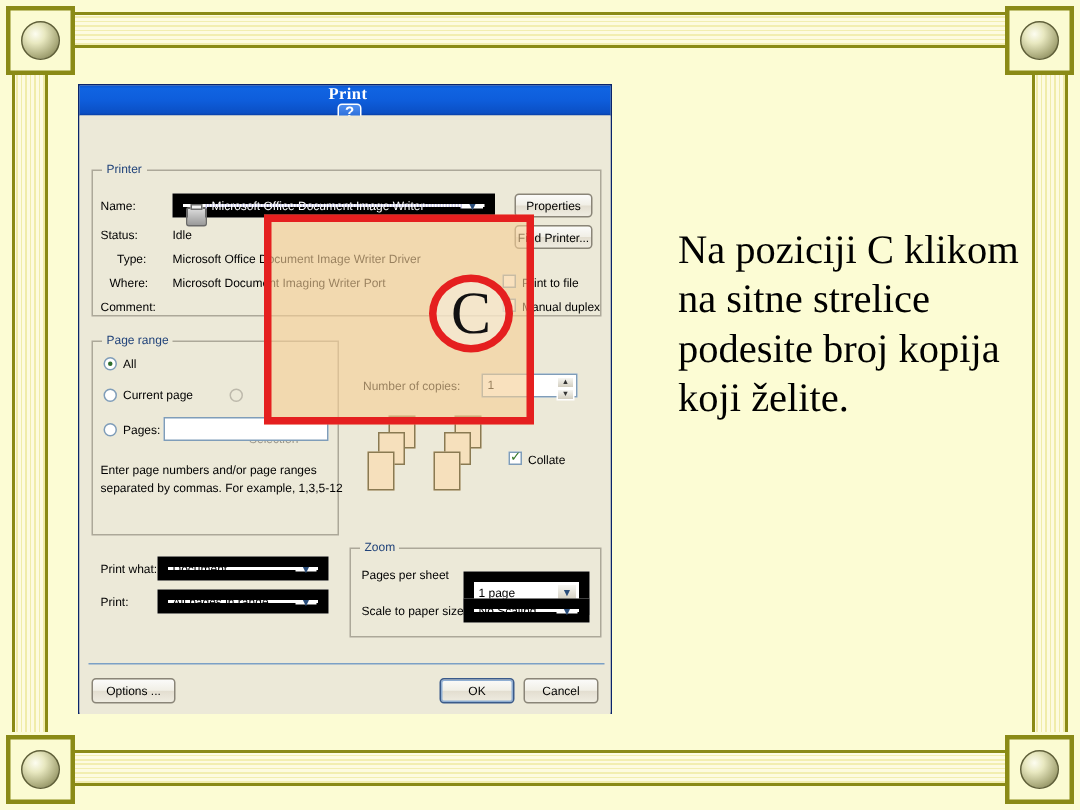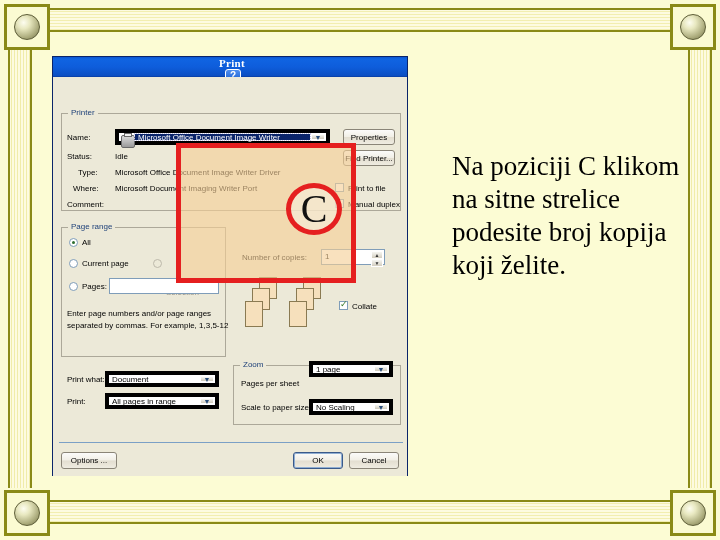--- a/index.html
+++ b/index.html
@@ -96,21 +96,21 @@
   }
   .glabel{
     position:absolute;top:-6px;left:6px;
     background:#ece9d8;padding:0 3px;
     font-size:8px;color:#21437a;
   }
   .lbl{position:absolute;font-size:8px;color:#000;white-space:nowrap;}
 
   .combo{
     position:absolute;background:#fff;
-    border:4px solid #000000;box-sizing:border-box;
+    border:7px solid #000000;box-sizing:border-box;
     display:flex;align-items:center;
     font-size:8px;padding-left:3px;
   }
   .combo .arrow{
     position:absolute;right:1px;top:1px;bottom:1px;width:14px;
     background:linear-gradient(to bottom,#f6f6f2,#cfcabb);
     border:1px solid #fff;box-sizing:border-box;
     display:flex;align-items:center;justify-content:center;
     color:#2a4d7a;font-size:7px;
   }
@@ -320,21 +320,21 @@
       <div class="combo" style="left:52px;top:316px;width:114px;height:16px;">
         <span>All pages in range</span>
         <span class="arrow">▼</span>
       </div>
 
       <div class="group" style="left:180px;top:288px;width:168px;height:60px;">
         <span class="glabel">Zoom</span>
       </div>
 
       <div class="lbl" style="left:188px;top:302px;">Pages per sheet</div>
-      <div class="combo" style="left:256px;top:284px;width:84px;height:16px;">
+      <div class="combo" style="left:256px;top:304px;width:84px;height:29px;">
         <span>1 page</span>
         <span class="arrow">▼</span>
       </div>
 
       <div class="lbl" style="left:188px;top:326px;">Scale to paper size</div>
       <div class="combo" style="left:256px;top:322px;width:84px;height:16px;">
         <span>No Scaling</span>
         <span class="arrow">▼</span>
       </div>
 

